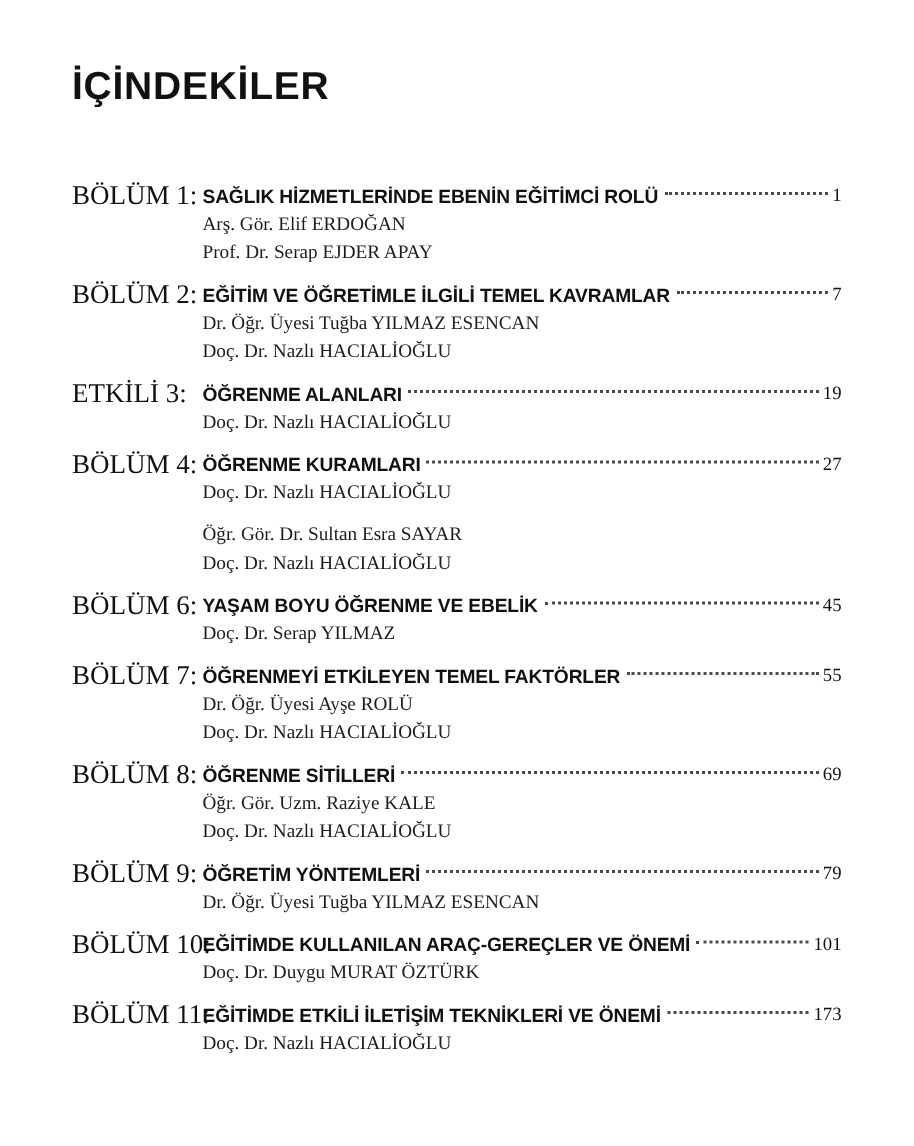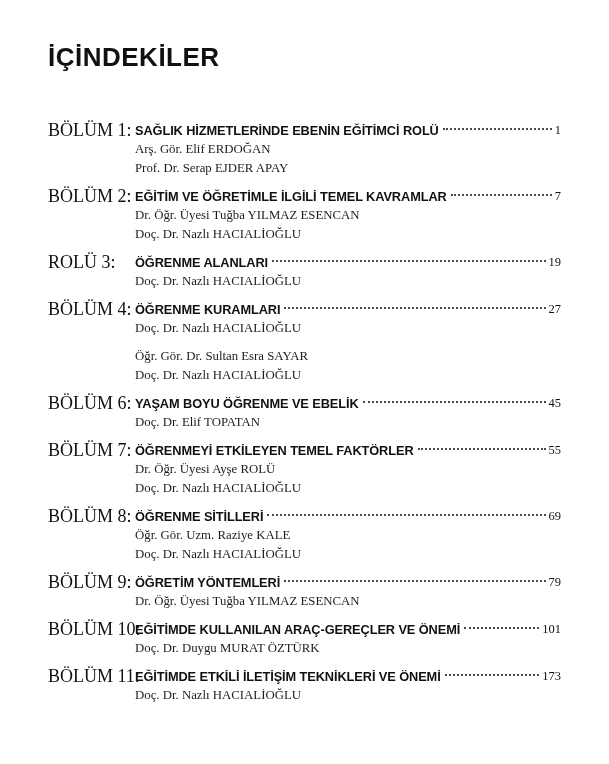--- a/index.html
+++ b/index.html
@@ -110,21 +110,21 @@
       </div>
     </div>
     <div class="authors">
       <div class="author">Dr. Öğr. Üyesi Tuğba YILMAZ ESENCAN</div>
       <div class="author">Doç. Dr. Nazlı HACIALİOĞLU</div>
     </div>
   </div>
 
   <div class="entry">
     <div class="entry-row">
-      <div class="label">ROLÜ 3:</div>
+      <div class="label">ETKİLİ 3:</div>
       <div class="title-line">
         <span class="title">ÖĞRENME ALANLARI</span>
         <span class="leader"></span>
         <span class="pagenum">19</span>
       </div>
     </div>
     <div class="authors">
       <div class="author">Doç. Dr. Nazlı HACIALİOĞLU</div>
     </div>
   </div>
@@ -153,21 +153,21 @@
   <div class="entry">
     <div class="entry-row">
       <div class="label">BÖLÜM 6:</div>
       <div class="title-line">
         <span class="title">YAŞAM BOYU ÖĞRENME VE EBELİK</span>
         <span class="leader"></span>
         <span class="pagenum">45</span>
       </div>
     </div>
     <div class="authors">
-      <div class="author">Doç. Dr. Elif TOPATAN</div>
+      <div class="author">Doç. Dr. Serap YILMAZ</div>
     </div>
   </div>
 
   <div class="entry">
     <div class="entry-row">
       <div class="label">BÖLÜM 7:</div>
       <div class="title-line">
         <span class="title">ÖĞRENMEYİ ETKİLEYEN TEMEL FAKTÖRLER</span>
         <span class="leader"></span>
         <span class="pagenum">55</span>

